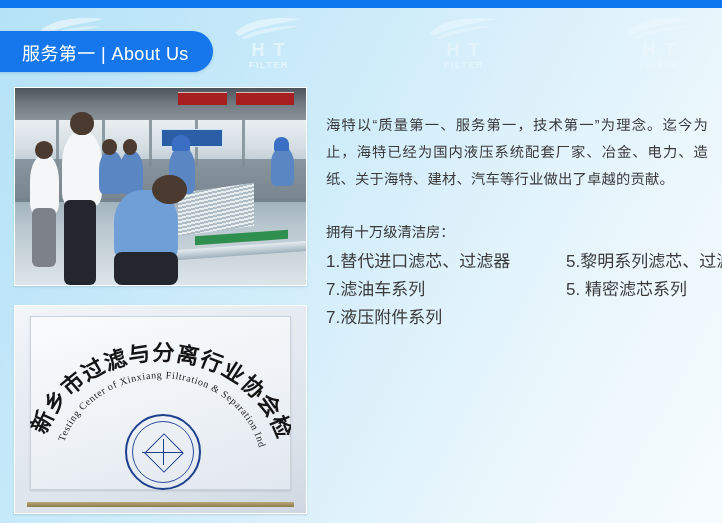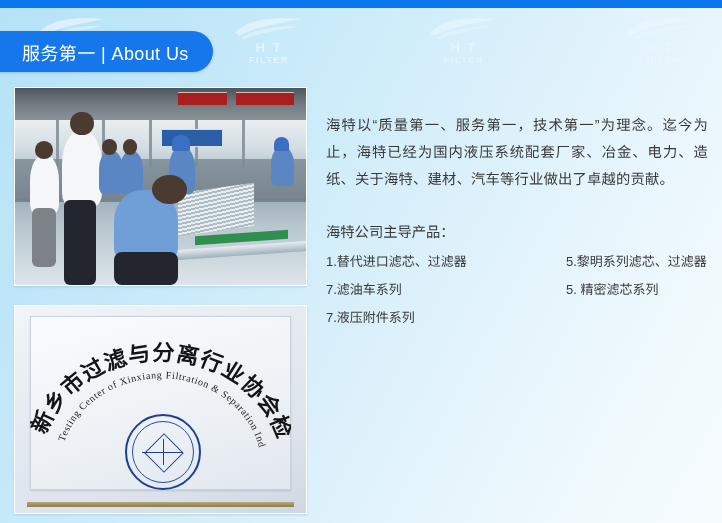--- a/index.html
+++ b/index.html
@@ -50,21 +50,21 @@
   .wm .wm-swoosh { display:block; }
   .wm .wm-ht,
   .wm .wm-filter {
     display: block;
     text-align: center;
     color: #ffffff;
     font-weight: 700;
     letter-spacing: 2px;
     line-height: 1;
   }
-  .wm .wm-ht { font-size: 13px; margin-top: 1px; }
+  .wm .wm-ht { font-size: 18px; margin-top: 1px; }
   .wm .wm-filter { font-size: 9px; margin-top: 2px; letter-spacing: 1.5px; }
 
   .wm1 { left: 28px;  opacity: .60; }
   .wm2 { left: 225px; opacity: .50; }
   .wm3 { left: 420px; opacity: .34; }
   .wm4 { left: 616px; opacity: .22; }
 
   
   .title-pill {
     position: absolute;
@@ -226,21 +226,21 @@
     margin: 26px 0 0 0;
   }
   .prod-grid {
     display: grid;
     grid-template-columns: 240px 1fr;
     row-gap: 0;
     margin-top: 2px;
   }
   .prod-cell {
     color: #3a3a3a;
-    font-size: 13px;
+    font-size: 17px;
     line-height: 28px;
     white-space: nowrap;
   }
 </style>
 </head>
 <body>
 
 <div class="page">
 
   <div class="topbar"></div>
@@ -363,21 +363,21 @@
         <span class="ph-cap">新乡市过滤与分离行业协会检测中心 铭牌</span>
       </div>
 
     </div>
 
     <div class="col-right">
 
 
       <p class="para para-2">海特以“质量第一、服务第一，技术第一”为理念。迄今为止，海特已经为国内液压系统配套厂家、冶金、电力、造纸、关于海特、建材、汽车等行业做出了卓越的贡献。</p>
 
-      <p class="prod-title">海特公司主导产品：</p>
+      <p class="prod-title">拥有十万级清洁房：</p>
 
       <div class="prod-grid">
         <div class="prod-cell">1.替代进口滤芯、过滤器</div>
         <div class="prod-cell">5.黎明系列滤芯、过滤器</div>
         <div class="prod-cell">7.滤油车系列</div>
         <div class="prod-cell">5. 精密滤芯系列</div>
         <div class="prod-cell">7.液压附件系列</div>
       </div>
 
     </div>

